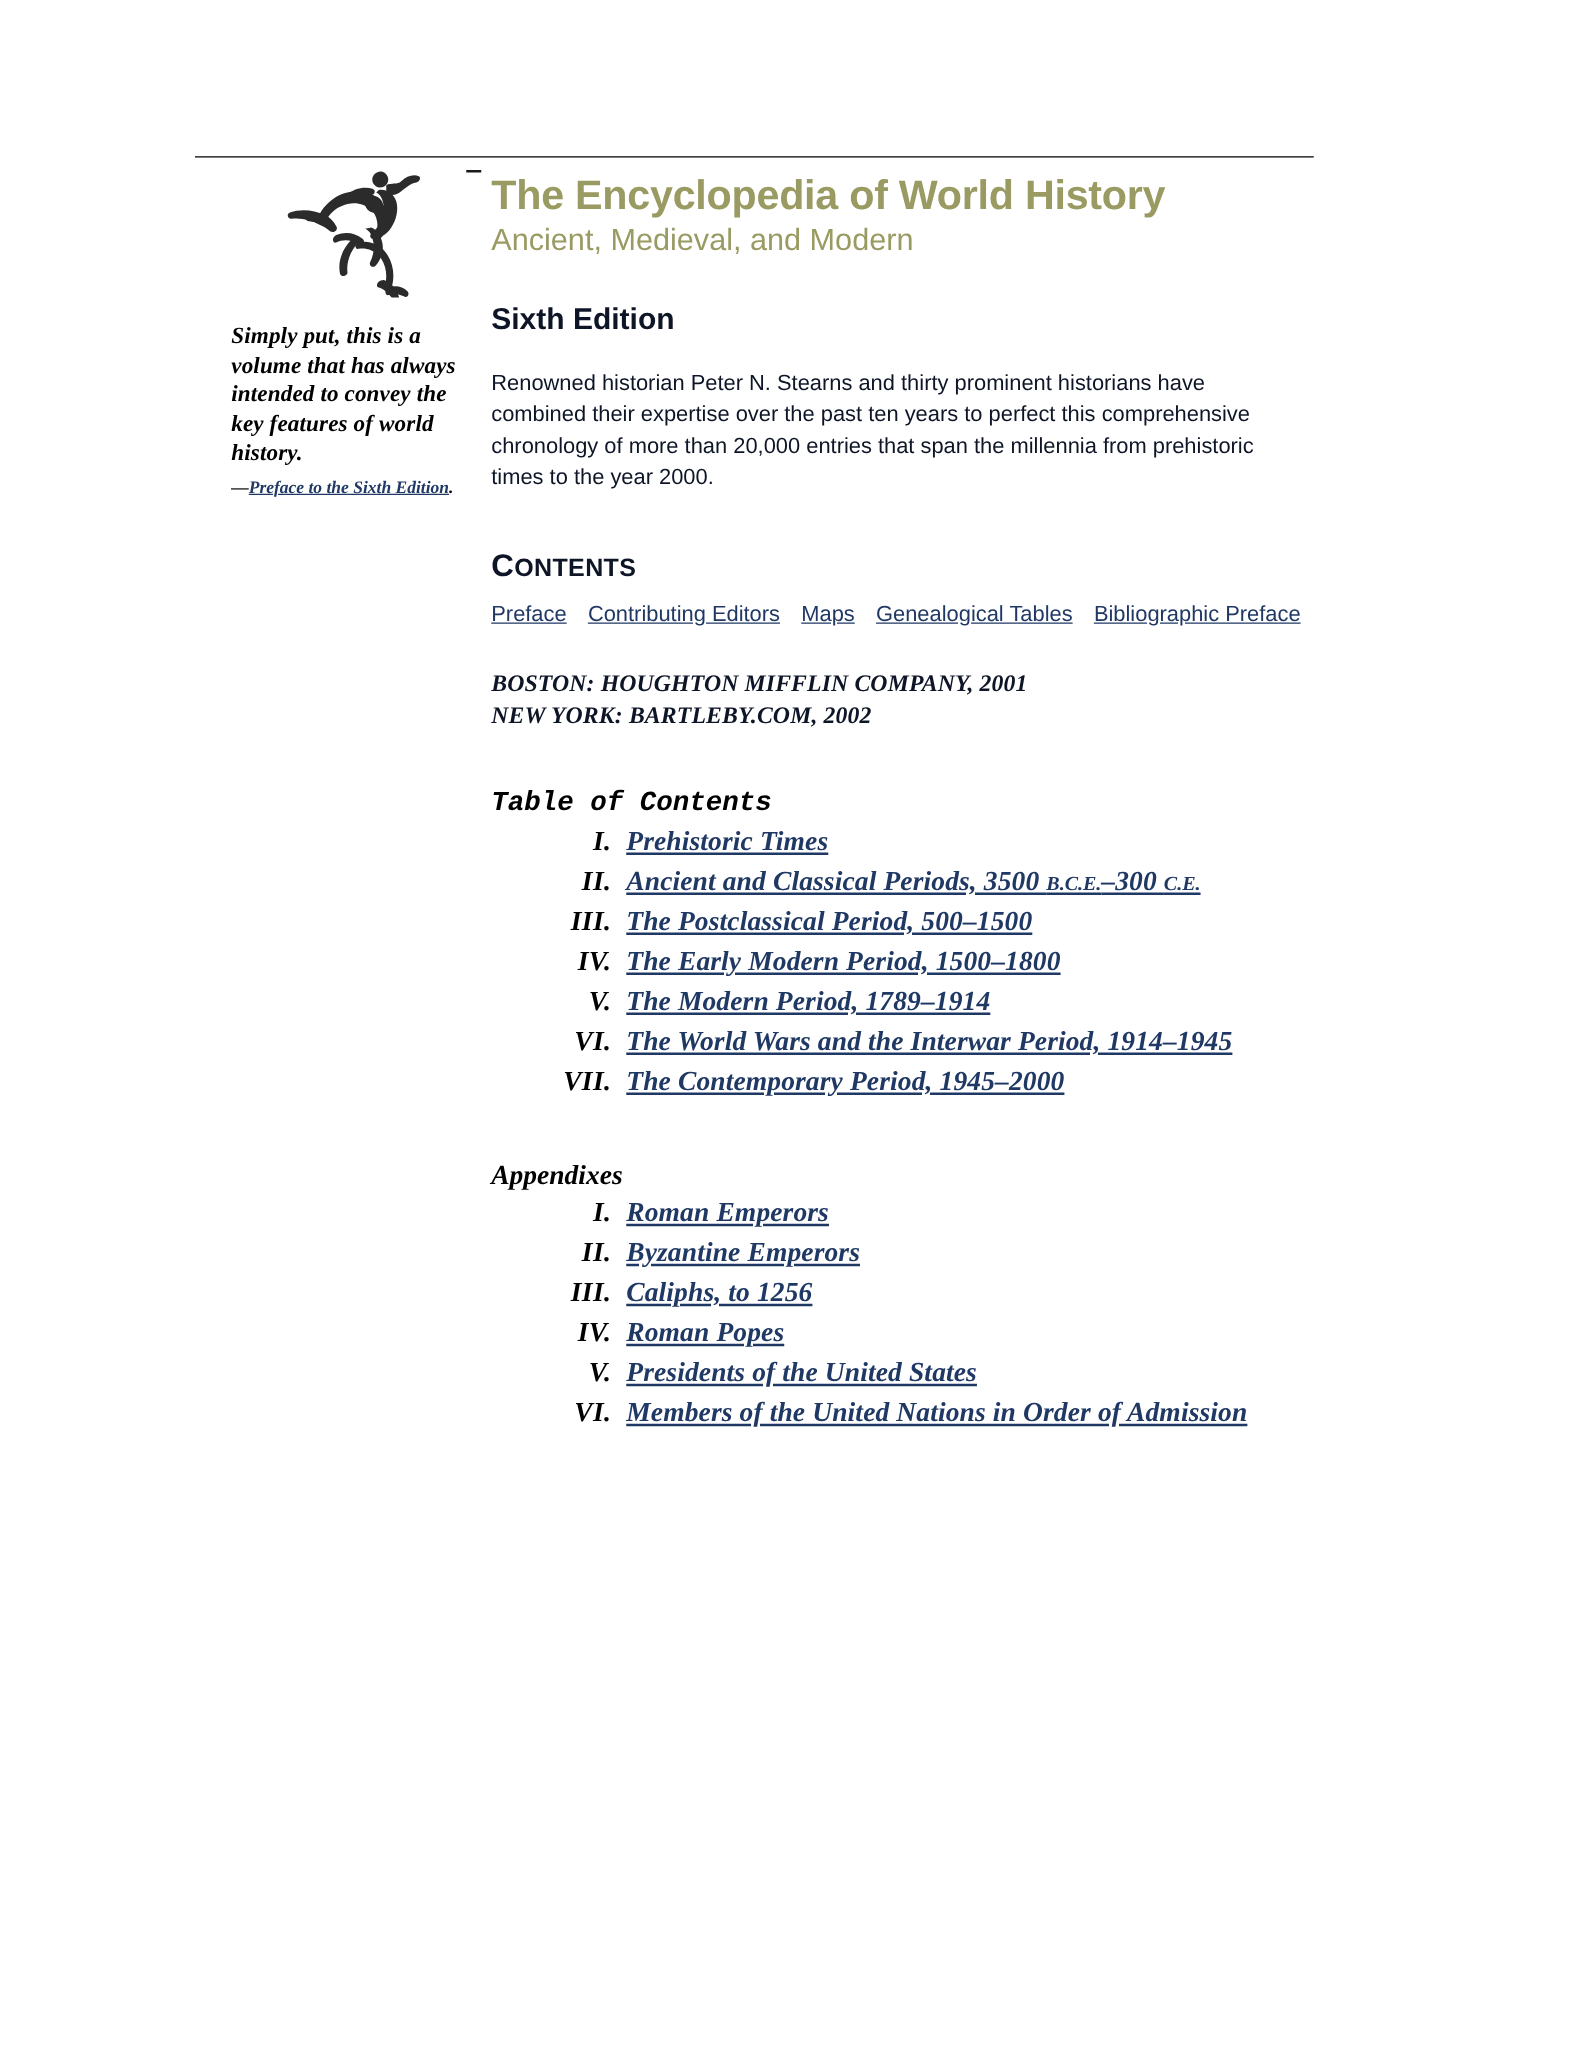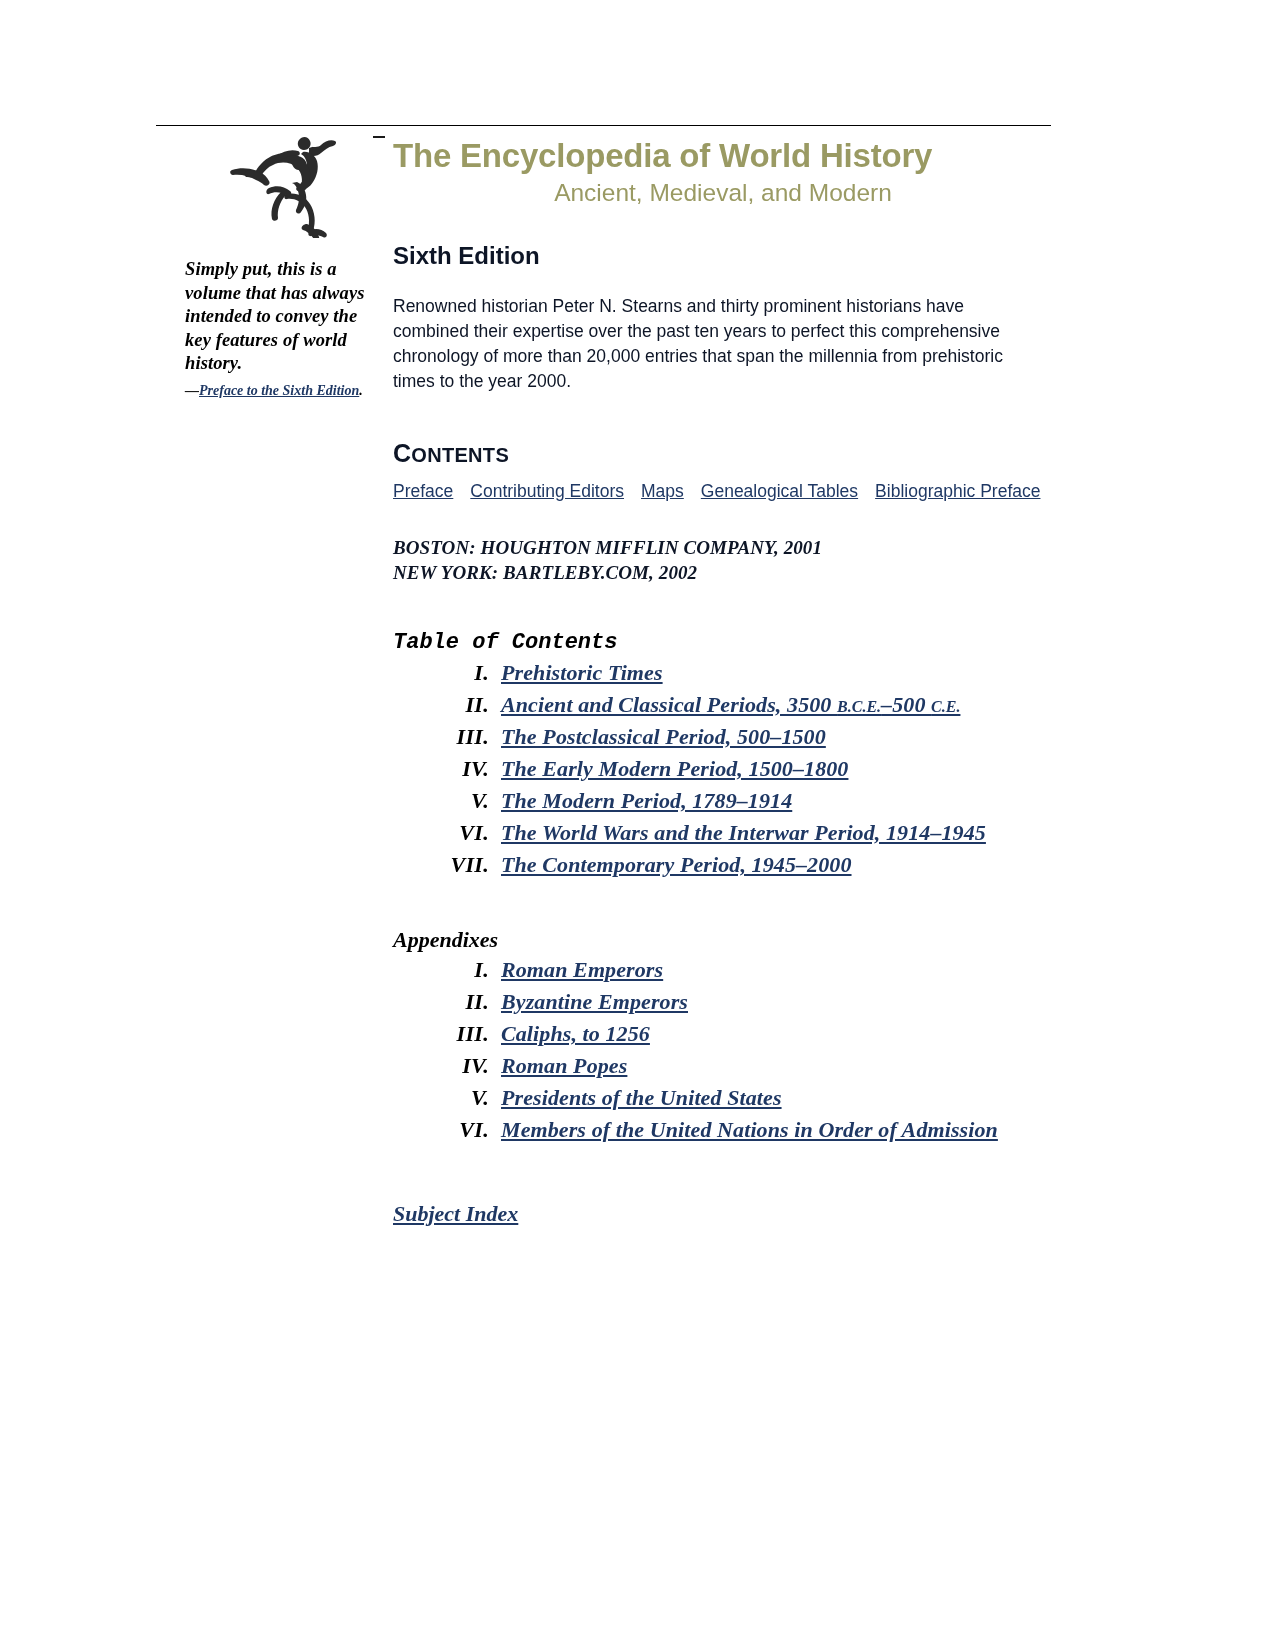--- a/index.html
+++ b/index.html
@@ -101,21 +101,20 @@
     letter-spacing: -0.2px;
   }
 
   .doc-subtitle {
     font-family: "Liberation Sans", sans-serif;
     font-weight: normal;
     font-size: 24.5px;
     line-height: 31px;
     color: #9a9a63;
     margin: 1px 0 0 0;
-    text-align: center;
   }
 
   .edition {
     font-family: "Liberation Sans", sans-serif;
     font-weight: bold;
     font-size: 24px;
     line-height: 30px;
     color: #0d1526;
     margin: 33px 0 0 0;
   }
@@ -290,21 +289,21 @@
 
     <div class="section-title toc">Table of Contents</div>
 
     <ol class="roman-list">
       <li>
         <span class="num">I.</span>
         <a href="#">Prehistoric Times</a>
       </li>
       <li>
         <span class="num">II.</span>
-        <a href="#"><span>Ancient and Classical Periods, 3500 </span><span class="era">B.C.E.</span><span>–500 </span><span class="era">C.E.</span></a>
+        <a href="#"><span>Ancient and Classical Periods, 3500 </span><span class="era">B.C.E.</span><span>–300 </span><span class="era">C.E.</span></a>
       </li>
       <li>
         <span class="num">III.</span>
         <a href="#">The Postclassical Period, 500–1500</a>
       </li>
       <li>
         <span class="num">IV.</span>
         <a href="#">The Early Modern Period, 1500–1800</a>
       </li>
       <li>
@@ -343,18 +342,15 @@
       <li>
         <span class="num">V.</span>
         <a href="#">Presidents of the United States</a>
       </li>
       <li>
         <span class="num">VI.</span>
         <a href="#">Members of the United Nations in Order of Admission</a>
       </li>
     </ol>
 
-    <div class="subject-index">
-      <a href="#">Subject Index</a>
-    </div>
 
   </div>
 </div>
 
 </body></html>

